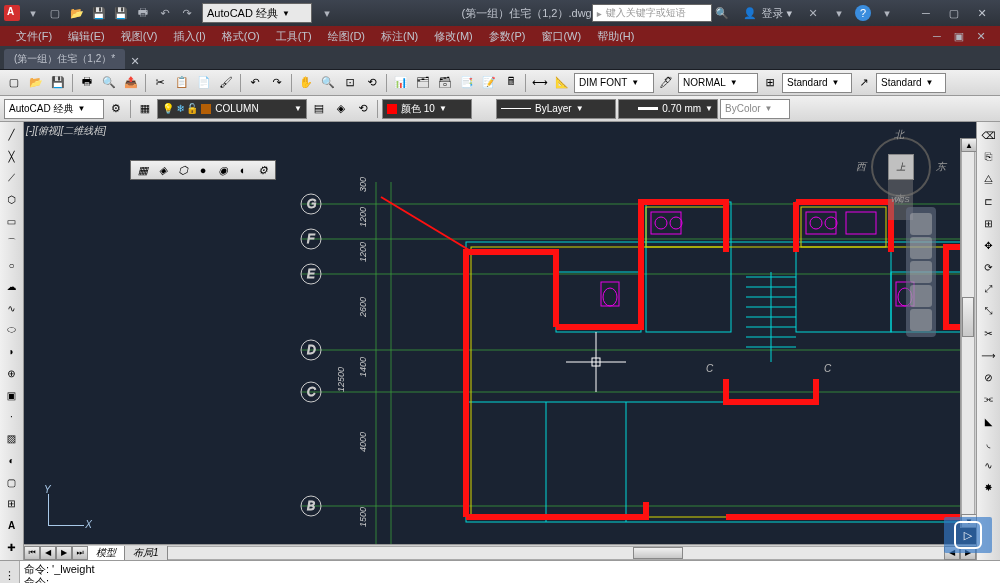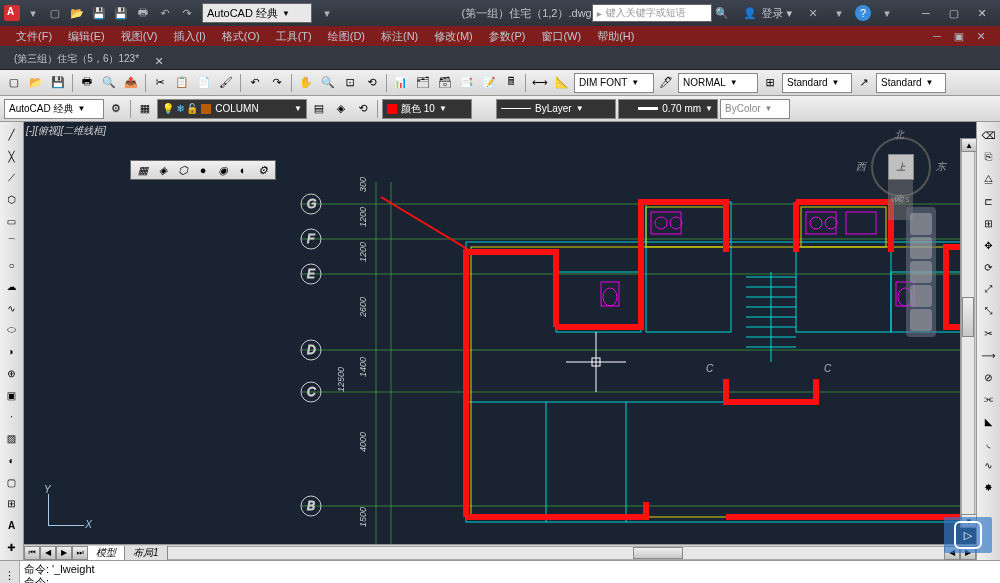--- a/index.html
+++ b/index.html
@@ -144,22 +144,22 @@
   <span class="menu-item">窗口(W)</span>
   <span class="menu-item">帮助(H)</span>
   <div style="margin-left:auto;display:flex;">
     <div class="qat-btn">─</div>
     <div class="qat-btn">▣</div>
     <div class="qat-btn">✕</div>
   </div>
 </div>
 
 <div class="file-tabs">
-  <div class="file-tab">
-      <span>(第三组）住宅（5，6）123*</span>
+  <div class="file-tab active">
+      <span>(第一组）住宅（1,2）*</span>
     </div>
   <div class="tab-plus">✕</div>
 </div>
 
 <div class="toolbar-row">
   <span class="tb-btn">▢</span>
   <span class="tb-btn">📂</span>
   <span class="tb-btn">💾</span>
   <span class="tb-sep"></span>
   <span class="tb-btn">🖶</span>

